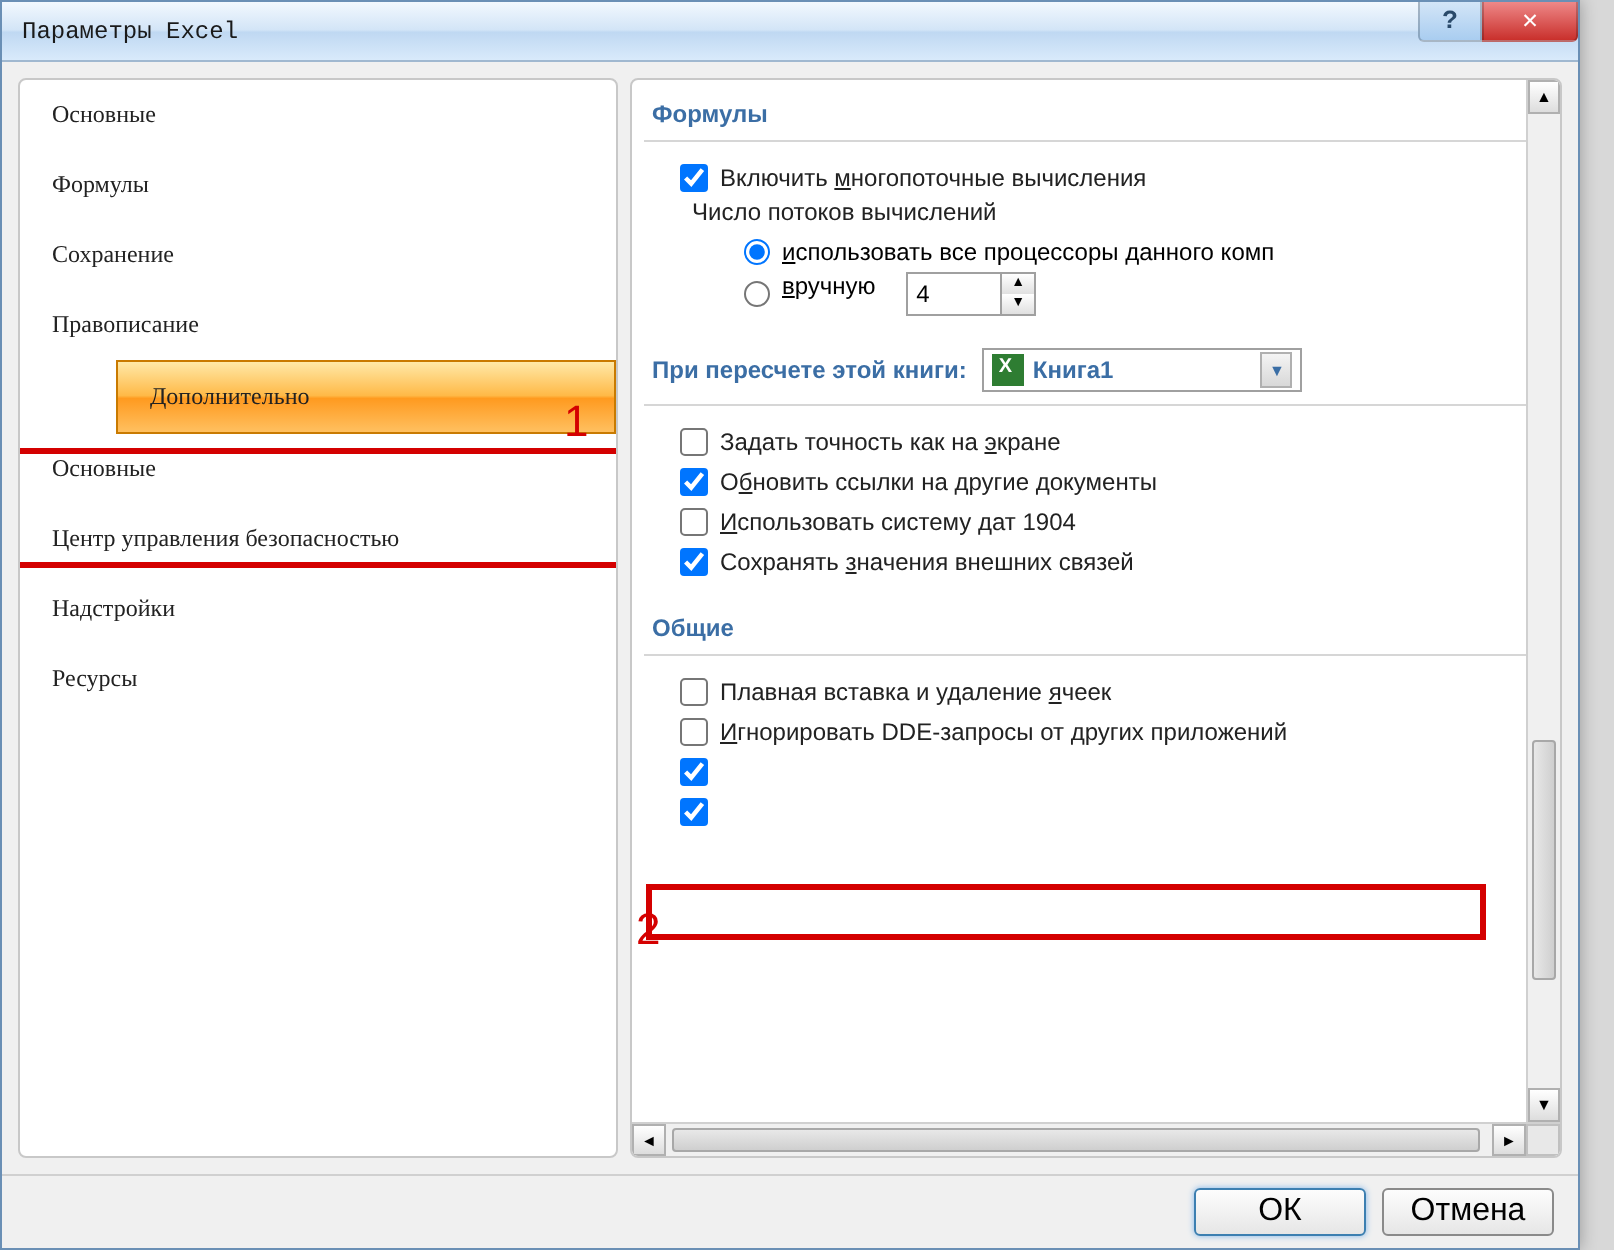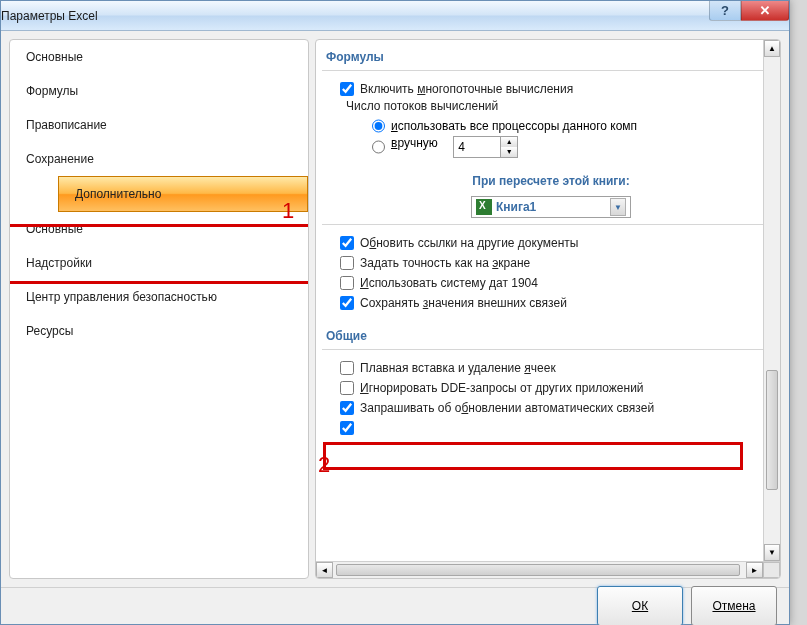--- a/index.html
+++ b/index.html
@@ -17,21 +17,23 @@
   background: #f0f0f0;
   border: 1px solid #6a8fb5;
   box-shadow: 0 0 8px rgba(0,0,0,0.3);
 }
 .titlebar {
   height: 30px;
   background: linear-gradient(#f2f8fe, #d3e5f7 48%, #bfd8f2 52%, #d9eafb);
   border-bottom: 1px solid #a0b8d0;
   display: flex;
   align-items: center;
-  position: relative;
+  padding-left: 10px;
+  position: relative;
+  font-family: Liberation Mono, monospace;
 }
 .titlebar-title { color: #1a1a1a; font-size: 12px; }
 .titlebar-btns { position: absolute; right: 0; top: 0; display: flex; }
 .titlebar-btn {
   width: 32px; height: 20px;
   display: flex; align-items: center; justify-content: center;
   font-size: 13px; font-weight: bold; color: #fff;
   border: 1px solid rgba(0,0,0,0.2);
   border-top: none;
 }
@@ -50,20 +52,21 @@
   background: #fff;
   overflow: hidden;
   position: relative;
 }
 .nav-item {
   padding: 10px 16px;
   font-size: 12px;
   color: #222;
   cursor: pointer;
   border-bottom: 0;
+  font-family: Liberation Serif, serif;
 }
 .nav-item.selected {
   background: linear-gradient(#ffe9a8, #ffb947 48%, #ff9a1f 52%, #ffc060);
   border: 1px solid #c97a00;
   font-weight: normal;
   margin-left: 48px;
 }
 .red-box-1 {
   position: absolute;
   border: 3px solid #d40000;
@@ -121,21 +124,21 @@
 .vscroll .arrow-up{top:0;} .vscroll .arrow-down{bottom:0;}
 .hscroll { height:17px; background:#f0f0f0; border-top:1px solid #d0d0d0; position:relative;}
 .hscroll .harrow { position:absolute; top:0;bottom:0;width:17px;display:flex;align-items:center;justify-content:center;font-size:8px;background:linear-gradient(#fff,#ddd);border:1px solid #b0b0b0;}
 .hscroll .hl{left:0;} .hscroll .hr{right:17px;}
 .hscroll .corner{position:absolute;right:0;top:0;bottom:0;width:17px;background:#e8e8e8;border:1px solid #c0c0c0;}
 .hscroll .hthumb{position:absolute;left:20px;right:40px;top:2px;bottom:2px;background:linear-gradient(#e8e8e8,#cfcfcf);border:1px solid #a8a8a8;border-radius:2px;}
 .footer {
   height: 36px; display:flex; align-items:center; justify-content:flex-end; gap:8px; padding-right:12px; border-top:1px solid #d0d0d0; background:#f0f0f0;
 }
 .btn {
-  min-width: 86px; height: 40px; border:1px solid #8a8a8a; background:linear-gradient(#fdfdfd,#e6e6e6); border-radius:3px; font-size:12px; cursor:pointer;text-decoration:underline;
+  min-width: 86px; height: 24px; border:1px solid #8a8a8a; background:linear-gradient(#fdfdfd,#e6e6e6); border-radius:3px; font-size:16px; cursor:pointer;
 }
 .btn.primary { border:1px solid #3c7fb1; box-shadow:0 0 3px #7eb4ea; }
 .ul { text-decoration: underline; }
 .red-box-2 {
   position:absolute; border:3px solid #d40000; pointer-events:none;
   left: 7px; top: 402px; width: 420px; height: 28px;
 }
 </style>
 </head>
 <body>
@@ -146,26 +149,26 @@
     <div class="titlebar-btns">
       <div class="titlebar-btn btn-help">?</div>
       <div class="titlebar-btn btn-close">✕</div>
     </div>
   </div>
 
   <div class="content">
     <div class="sidebar">
       <div class="nav-item"><span>Основные</span></div>
       <div class="nav-item"><span>Формулы</span></div>
+      <div class="nav-item"><span>Сохранение</span></div>
       <div class="nav-item"><span>Правописание</span></div>
-      <div class="nav-item"><span>Сохранение</span></div>
       <div class="nav-item selected"><span>Дополнительно</span></div>
       <div class="nav-item"><span>Основные</span></div>
+      <div class="nav-item"><span>Центр управления безопасностью</span></div>
       <div class="nav-item"><span>Надстройки</span></div>
-      <div class="nav-item"><span>Центр управления безопасностью</span></div>
       <div class="nav-item"><span>Ресурсы</span></div>
       <div class="red-box-1"></div>
       <div class="red-num" style="left:272px; top:158px;">1</div>
     </div>
 
     <div class="right">
       <div class="right-scroll">
         <div class="section-header">
           <span>Формулы</span>
         </div>
@@ -184,35 +187,35 @@
           &nbsp;
           <div class="spinner">
             <input value="4" style="">
             <div class="spins">
                 <div class="sp">▲</div>
                 <div class="sp">▼</div>
               </div>
           </div>
         </div>
 
-        <div class="section-header" style="margin-top:10px;flex-direction:column;">
+        <div class="section-header" style="margin-top:10px;">
           <span>При пересчете этой книги:</span>
           <div class="combo">
             <span class="xl-icon"></span>
             <span>Книга1</span>
             <span class="arrow">▼</span>
           </div>
         </div>
         <div class="row">
+            <input type="checkbox" class="chk" style="">
+            <label>Задать точность как на <span class="ul">э</span>кране</label>
+          </div>
+        <div class="row">
             <input type="checkbox" class="chk" checked="" style="">
             <label>О<span class="ul">б</span>новить ссылки на другие документы</label>
-          </div>
-        <div class="row">
-            <input type="checkbox" class="chk" style="">
-            <label>Задать точность как на <span class="ul">э</span>кране</label>
           </div>
         <div class="row">
             <input type="checkbox" class="chk" style="">
             <label><span class="ul">И</span>спользовать систему дат 1904</label>
           </div>
         <div class="row">
             <input type="checkbox" class="chk" checked="" style="">
             <label>Сохранять <span class="ul">з</span>начения внешних связей</label>
           </div>
 
@@ -222,21 +225,20 @@
         <div class="row">
             <input type="checkbox" class="chk" style="">
             <label>Плавная вставка и удаление <span class="ul">я</span>чеек</label>
           </div>
         <div class="row">
             <input type="checkbox" class="chk" style="">
             <label><span class="ul">И</span>гнорировать DDE-запросы от других приложений</label>
           </div>
         <div class="row">
             <input type="checkbox" class="chk" checked="" style="">
-            <label>Запрашивать об о<span class="ul">б</span>новлении автоматических связей</label>
           </div>
         <div class="row">
             <input type="checkbox" class="chk" checked="" style="">
           </div>
 
         <div class="vscroll">
           <div class="arrow-up">▲</div>
           <div class="thumb"></div>
           <div class="arrow-down">▼</div>
         </div>

